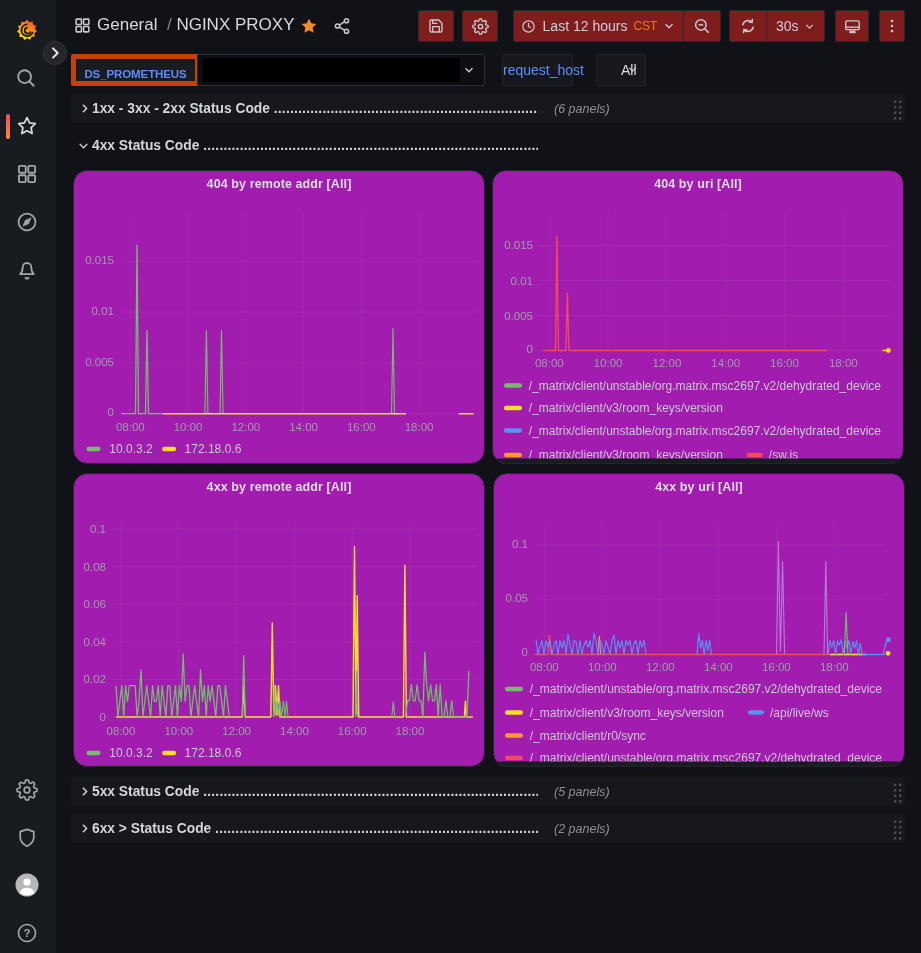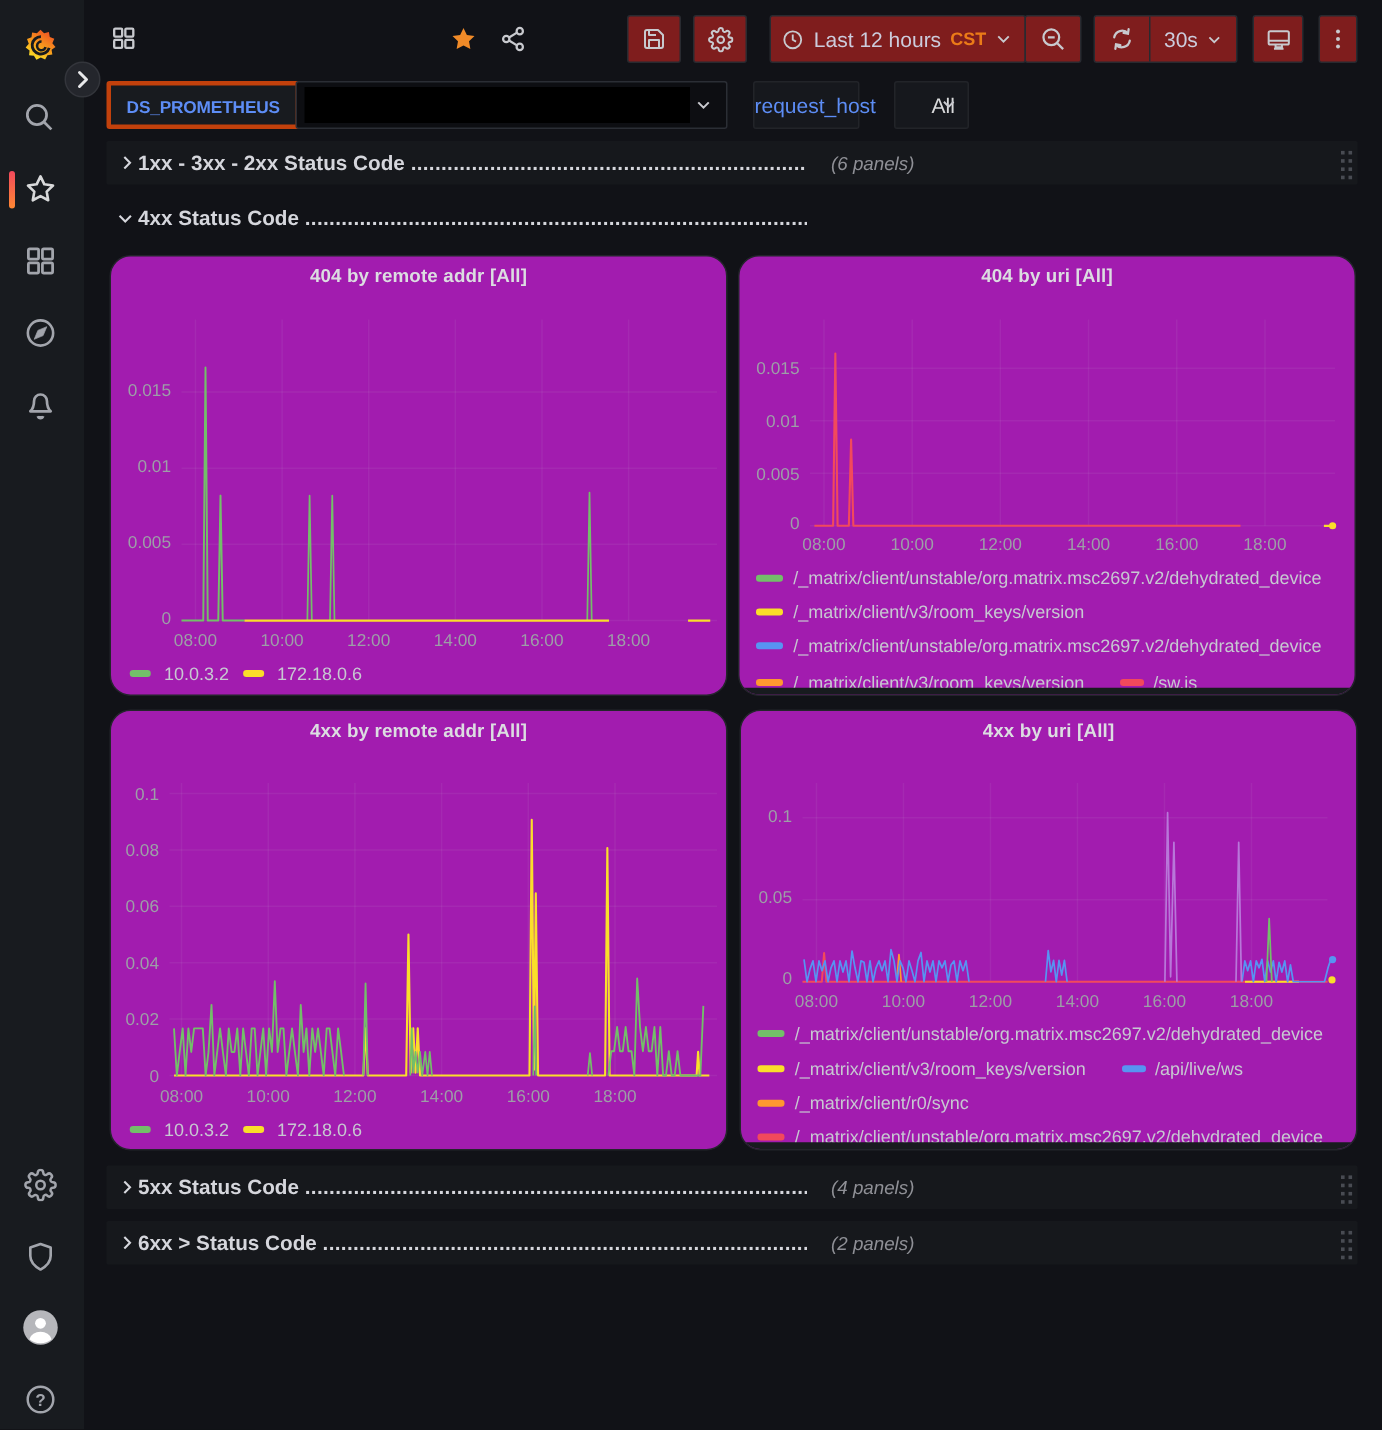--- a/index.html
+++ b/index.html
@@ -69,20 +69,21 @@
     <div class="abs" style="left:43px;top:41px;width:24px;height:24px;border-radius:50%;background:#24262c;border:1px solid #33353b;"></div>
 <svg class="abs" style="left:47px;top:45px" width="16" height="16" viewBox="0 0 24 24" fill="none" stroke="#e8e8ea" stroke-width="3" stroke-linecap="round" stroke-linejoin="round">
       <polyline points="9,5 16,12 9,19"></polyline>
     </svg>
 <svg class="abs" style="left:74px;top:17px" width="17" height="17" viewBox="0 0 24 24" fill="none" stroke="#c8c9ce" stroke-width="2.2">
 <rect x="3" y="3" width="7.5" height="7.5" rx="1"></rect>
       <rect x="13.5" y="3" width="7.5" height="7.5" rx="1"></rect>
 <rect x="3" y="13.5" width="7.5" height="7.5" rx="1"></rect>
       <rect x="13.5" y="13.5" width="7.5" height="7.5" rx="1"></rect>
     </svg>
+    <div class="abs" style="left:97px;top:15px;font-size:17px;color:#d8d9da;white-space:nowrap;">General&nbsp; <span style="color:#86888e">/</span> NGINX PROXY</div>
     <svg class="abs" style="left:300px;top:17px" width="18" height="18" viewBox="0 0 24 24">
 <path fill="#f08a28" d="M12 2.2 l3 6.2 6.8 1 -4.9 4.7 1.2 6.8 -6.1-3.2 -6.1 3.2 1.2-6.8 -4.9-4.7 6.8-1 z"></path>
     </svg>
     <svg class="abs" style="left:333px;top:17px" width="18" height="18" viewBox="0 0 24 24" fill="none" stroke="#c8c9ce" stroke-width="2">
 <circle cx="18" cy="5" r="2.8"></circle>
       <circle cx="6" cy="12" r="2.8"></circle>
       <circle cx="18" cy="19" r="2.8"></circle>
 <line x1="8.5" y1="10.7" x2="15.5" y2="6.3"></line>
       <line x1="8.5" y1="13.3" x2="15.5" y2="17.7"></line>
     </svg>
@@ -98,21 +99,21 @@
 <circle cx="12" cy="12" r="3.1"></circle>
 <path d="M19.4 15a1.65 1.65 0 0 0 .33 1.82l.06.06a2 2 0 0 1-2.83 2.83l-.06-.06a1.65 1.65 0 0 0-1.82-.33 1.65 1.65 0 0 0-1 1.51V21a2 2 0 0 1-4 0v-.09A1.65 1.65 0 0 0 9 19.4a1.65 1.65 0 0 0-1.82.33l-.06.06a2 2 0 0 1-2.83-2.83l.06-.06a1.65 1.65 0 0 0 .33-1.82 1.65 1.65 0 0 0-1.51-1H3a2 2 0 0 1 0-4h.09A1.65 1.65 0 0 0 4.6 9a1.65 1.65 0 0 0-.33-1.82l-.06-.06a2 2 0 0 1 2.83-2.83l.06.06a1.65 1.65 0 0 0 1.82.33H9a1.65 1.65 0 0 0 1-1.51V3a2 2 0 0 1 4 0v.09a1.65 1.65 0 0 0 1 1.51 1.65 1.65 0 0 0 1.82-.33l.06-.06a2 2 0 0 1 2.83 2.83l-.06.06a1.65 1.65 0 0 0-.33 1.82V9a1.65 1.65 0 0 0 1.51 1H21a2 2 0 0 1 0 4h-.09a1.65 1.65 0 0 0-1.51 1z"></path>
       </svg>
     </div>
     <div class="btn" style="left:513px;width:171px;font-size:14px;">
 <svg width="15" height="15" viewBox="0 0 24 24" fill="none" stroke="#c8c9ce" stroke-width="2" style="margin-right:7px">
         <circle cx="12" cy="12" r="9"></circle>
         <polyline points="12,6.5 12,12 15.5,14"></polyline>
       </svg>
 <span>Last 12 hours</span>
-      <span style="color:#eb7b18;font-weight:bold;font-size:12px;margin-left:6px;">CST</span>
+      <span style="color:#eb7b18;font-weight:normal;font-size:12px;margin-left:6px;">CST</span>
 <svg width="14" height="14" viewBox="0 0 24 24" fill="none" stroke="#c8c9ce" stroke-width="2.2" style="margin-left:5px">
         <polyline points="6,9 12,15 18,9"></polyline>
       </svg>
     </div>
     <div class="btn" style="left:683px;width:38px;">
       <svg width="18" height="18" viewBox="0 0 24 24" fill="none" stroke="#c8c9ce" stroke-width="2">
 <circle cx="10.5" cy="10.5" r="7"></circle>
         <line x1="15.8" y1="15.8" x2="21" y2="21"></line>
         <line x1="7.5" y1="10.5" x2="13.5" y2="10.5"></line>
       </svg>
@@ -138,21 +139,21 @@
         <line x1="7.5" y1="20.5" x2="16.5" y2="20.5"></line>
       </svg>
     </div>
     <div class="btn" style="left:879px;width:26px;">
       <svg width="16" height="16" viewBox="0 0 24 24" fill="#c8c9ce">
 <circle cx="12" cy="4.5" r="2"></circle>
         <circle cx="12" cy="12" r="2"></circle>
         <circle cx="12" cy="19.5" r="2"></circle>
       </svg>
     </div>
-<div class="abs" style="left:71px;top:54px;width:129px;height:32px;background:#181b1f;border:3px solid #c2410c;border-radius:2px;line-height:30px;text-align:center;font-size:11.5px;font-weight:bold;letter-spacing:-0.1px;color:#5d8df5;">DS_PROMETHEUS</div>
+<div class="abs" style="left:71px;top:54px;width:129px;height:32px;background:#181b1f;border:5px solid #c2410c;border-radius:2px;line-height:30px;text-align:center;font-size:11.5px;font-weight:bold;letter-spacing:-0.1px;color:#5d8df5;">DS_PROMETHEUS</div>
     <div class="abs" style="left:197px;top:54px;width:288px;height:32px;background:#0d0e12;border:1px solid #2b2e35;border-radius:2px;"></div>
     <div class="abs" style="left:203px;top:58px;width:257px;height:24px;background:#000;"></div>
     <svg class="abs" style="left:462px;top:63px" width="14" height="14" viewBox="0 0 24 24" fill="none" stroke="#c8c9ce" stroke-width="2.4">
       <polyline points="6,9 12,15 18,9"></polyline>
     </svg>
     <div class="abs" style="left:502px;top:54px;width:71px;height:32px;background:#16181d;border:1px solid #222429;border-radius:2px;line-height:30px;text-align:center;font-size:14px;color:#5d8df5;">request_host</div>
     <div class="abs" style="left:596px;top:54px;width:50px;height:32px;background:#16181d;border:1px solid #222429;border-radius:2px;line-height:30px;font-size:14px;color:#d8d9da;padding-left:24px;">All</div>
     <svg class="abs" style="left:626px;top:63px" width="13" height="13" viewBox="0 0 24 24" fill="none" stroke="#c8c9ce" stroke-width="2.4">
       <polyline points="6,9 12,15 18,9"></polyline>
     </svg>
@@ -174,21 +175,21 @@
       <rect x="5" y="23.1" width="2.4" height="2.4" fill="#484b52"></rect>
     </svg>
     <div class="rowhead" style="top:131px;">
       <div class="rowtitle">4xx Status Code <span style="letter-spacing:0.22px">..............................................................................................................</span></div>
     </div>
     <svg class="abs" style="left:77px;top:139px" width="13" height="13" viewBox="0 0 24 24" fill="none" stroke="#d5d6dc" stroke-width="2.6">
       <polyline points="5,9 12,16 19,9"></polyline>
     </svg>
     <div class="rowhead rowbg" style="top:777px;">
       <div class="rowtitle">5xx Status Code <span style="letter-spacing:0.22px">..............................................................................................................</span></div>
-      <div class="rowcount">(4 panels)</div>
+      <div class="rowcount">(5 panels)</div>
     </div>
     <svg class="abs" style="left:78px;top:785px" width="13" height="13" viewBox="0 0 24 24" fill="none" stroke="#d5d6dc" stroke-width="2.6">
       <polyline points="9,5 16,12 9,19"></polyline>
     </svg>
     <svg class="abs" style="left:894px;top:777px" width="10" height="29">
       <rect x="0" y="6.6" width="2.4" height="2.4" fill="#484b52"></rect>
       <rect x="5" y="6.6" width="2.4" height="2.4" fill="#484b52"></rect>
       <rect x="0" y="12.1" width="2.4" height="2.4" fill="#484b52"></rect>
       <rect x="5" y="12.1" width="2.4" height="2.4" fill="#484b52"></rect>
       <rect x="0" y="17.6" width="2.4" height="2.4" fill="#484b52"></rect>

